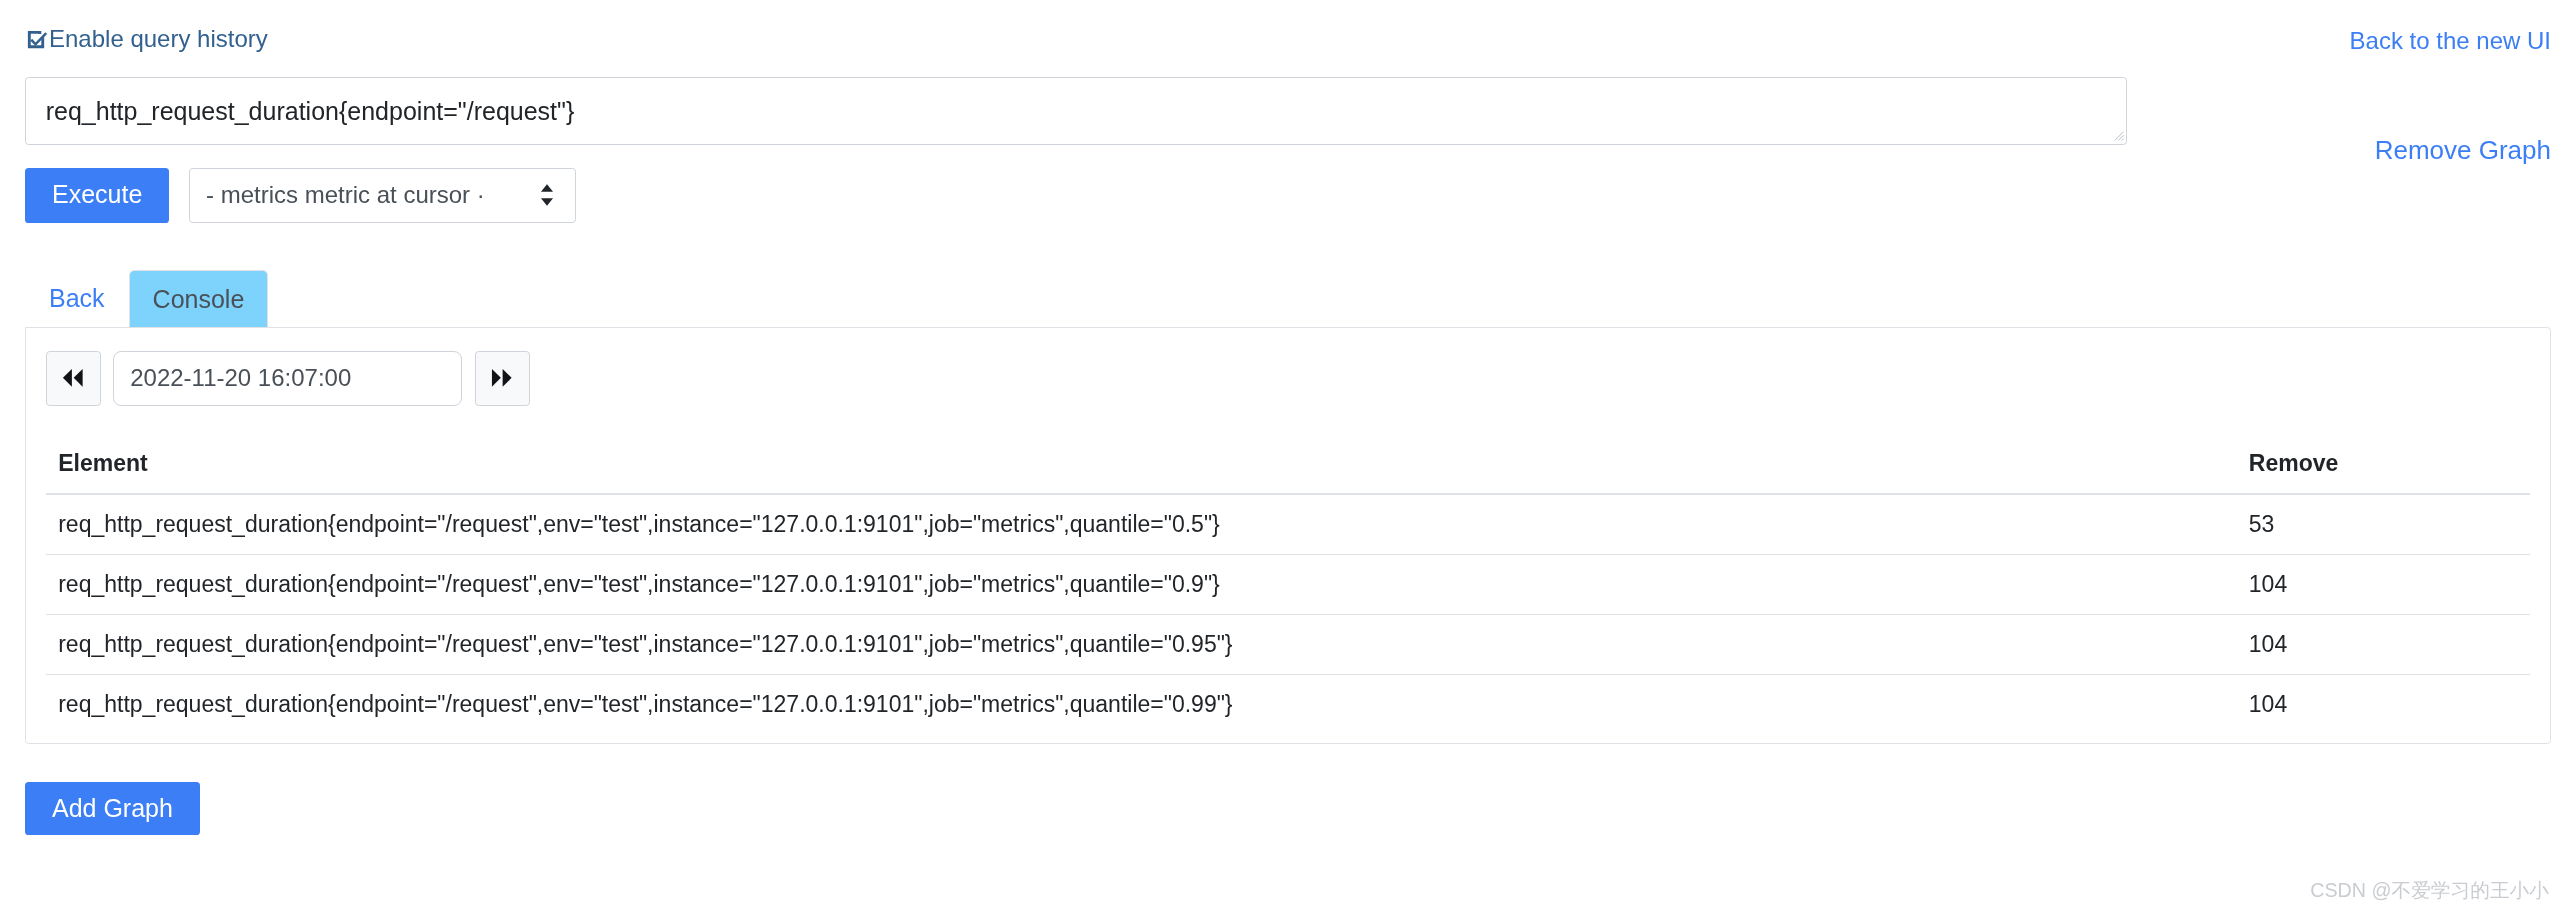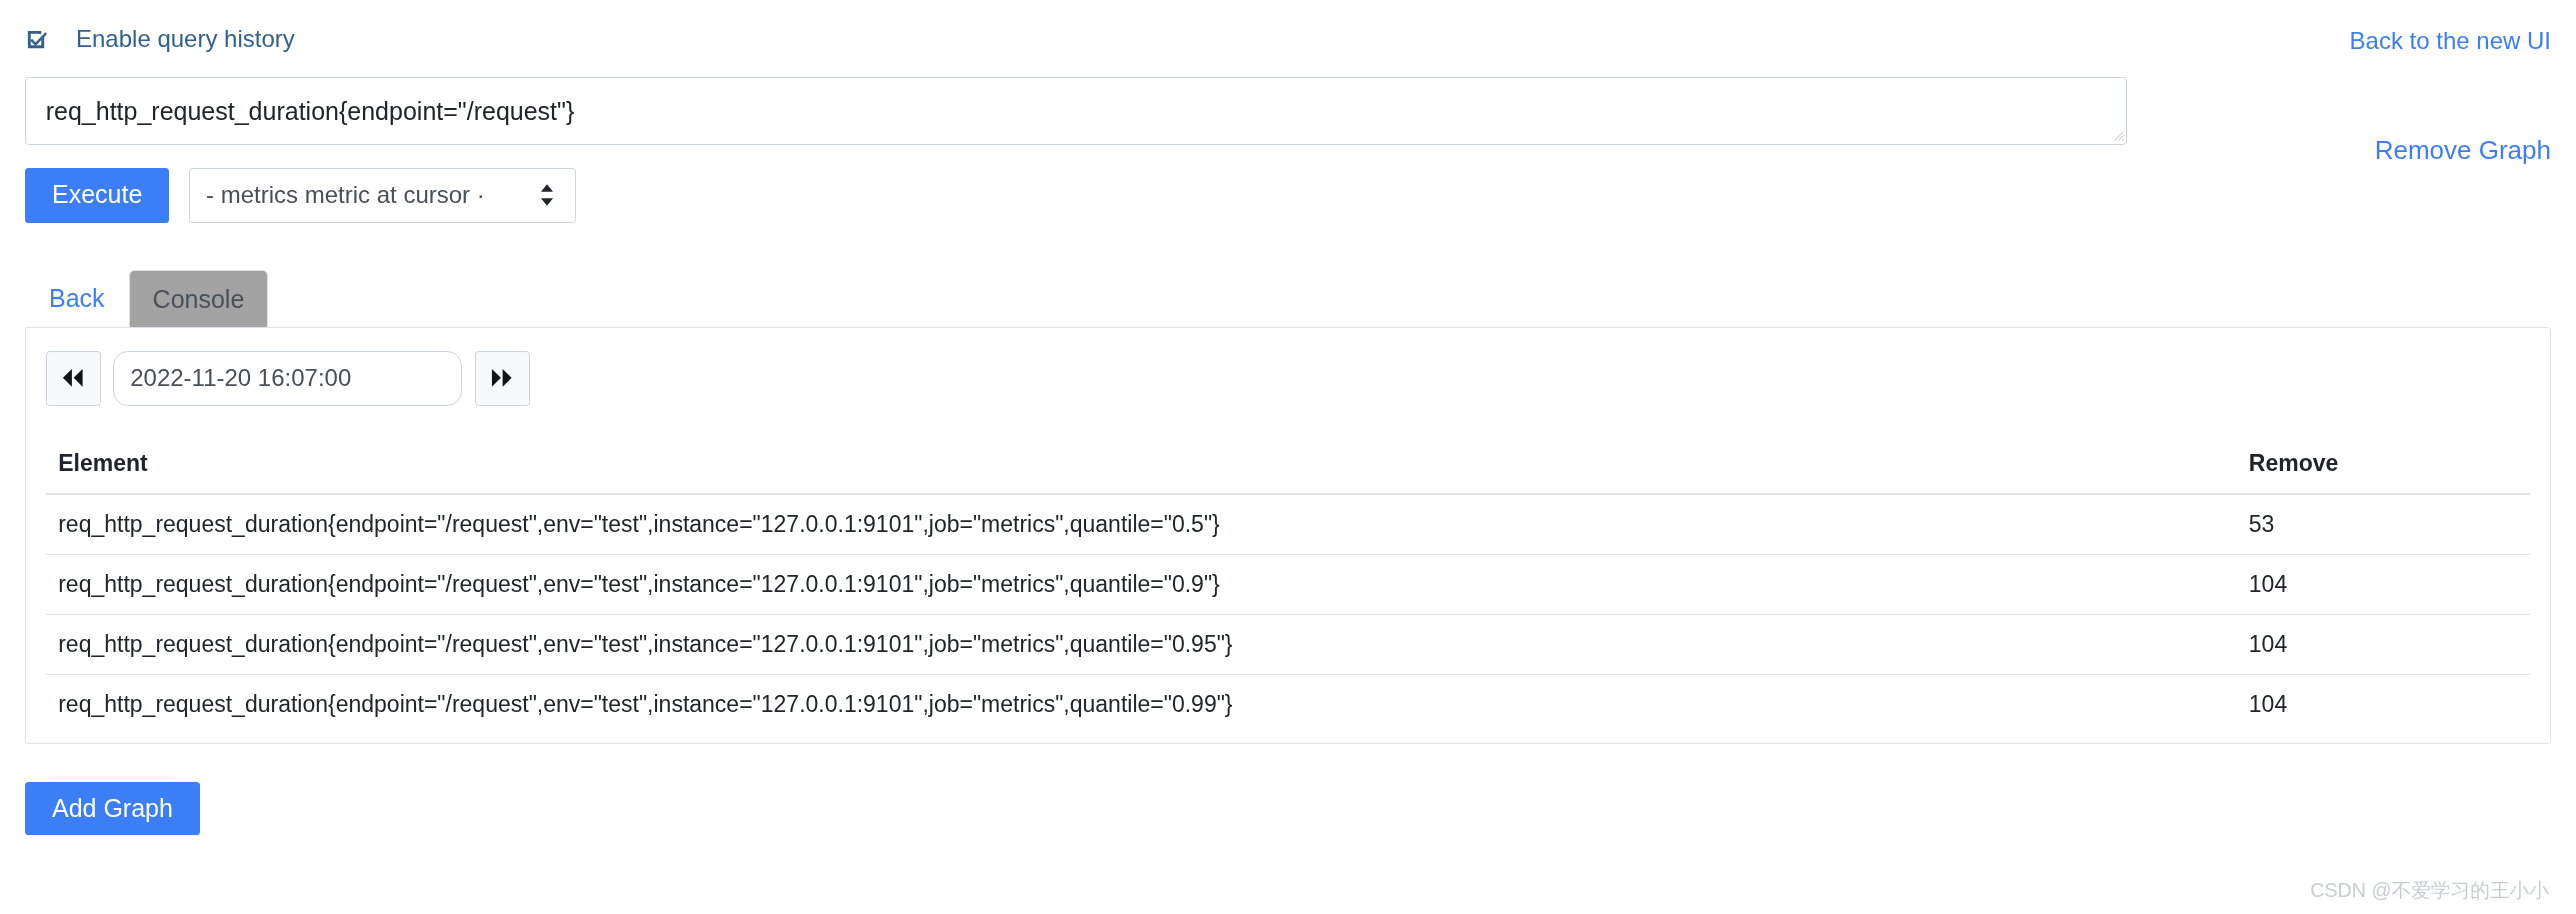--- a/index.html
+++ b/index.html
@@ -28,21 +28,21 @@
   .top-row {
     display: flex;
     align-items: flex-start;
     justify-content: space-between;
     padding-top: 27px;
   }
 
   .history-toggle {
     display: flex;
     align-items: center;
-    gap: 28px;
+    gap: 1px;
     cursor: pointer;
     user-select: none;
   }
   .checkbox-glyph {
     width: 23px;
     height: 23px;
     display: block;
     flex: 0 0 auto;
   }
   .history-label {
@@ -186,21 +186,21 @@
     cursor: pointer;
     line-height: 1.1;
     position: relative;
   }
   .tab-inactive {
     color: #3b7ef5;
     background: transparent;
   }
   .tab-active {
     color: #495057;
-    background: #a3a3a3;
+    background: #7dd3fc;
     border-color: #dee2e6 #dee2e6 #ffffff;
     margin-bottom: -0.9px;
   }
 
   
   .tab-panel {
     border: 0.9px solid #dee2e6;
     border-radius: 0 3.6px 3.6px 3.6px;
     background: #fff;
     padding: 23px 19.7px 9px 19.7px;
@@ -225,21 +225,21 @@
     justify-content: center;
     cursor: pointer;
     padding: 0;
   }
   .nav-btn svg { display: block; }
   .time-input {
     width: 349px;
     height: 55px;
     box-sizing: border-box;
     border: 0.9px solid #ced4da;
-    border-radius: 15px;
+    border-radius: 8px;
     background: #fff;
     font-size: 24px;
     font-family: "Liberation Sans", sans-serif;
     color: #495057;
     padding: 0 16px;
     margin: 0 12.5px;
     outline: none;
   }
 
   

